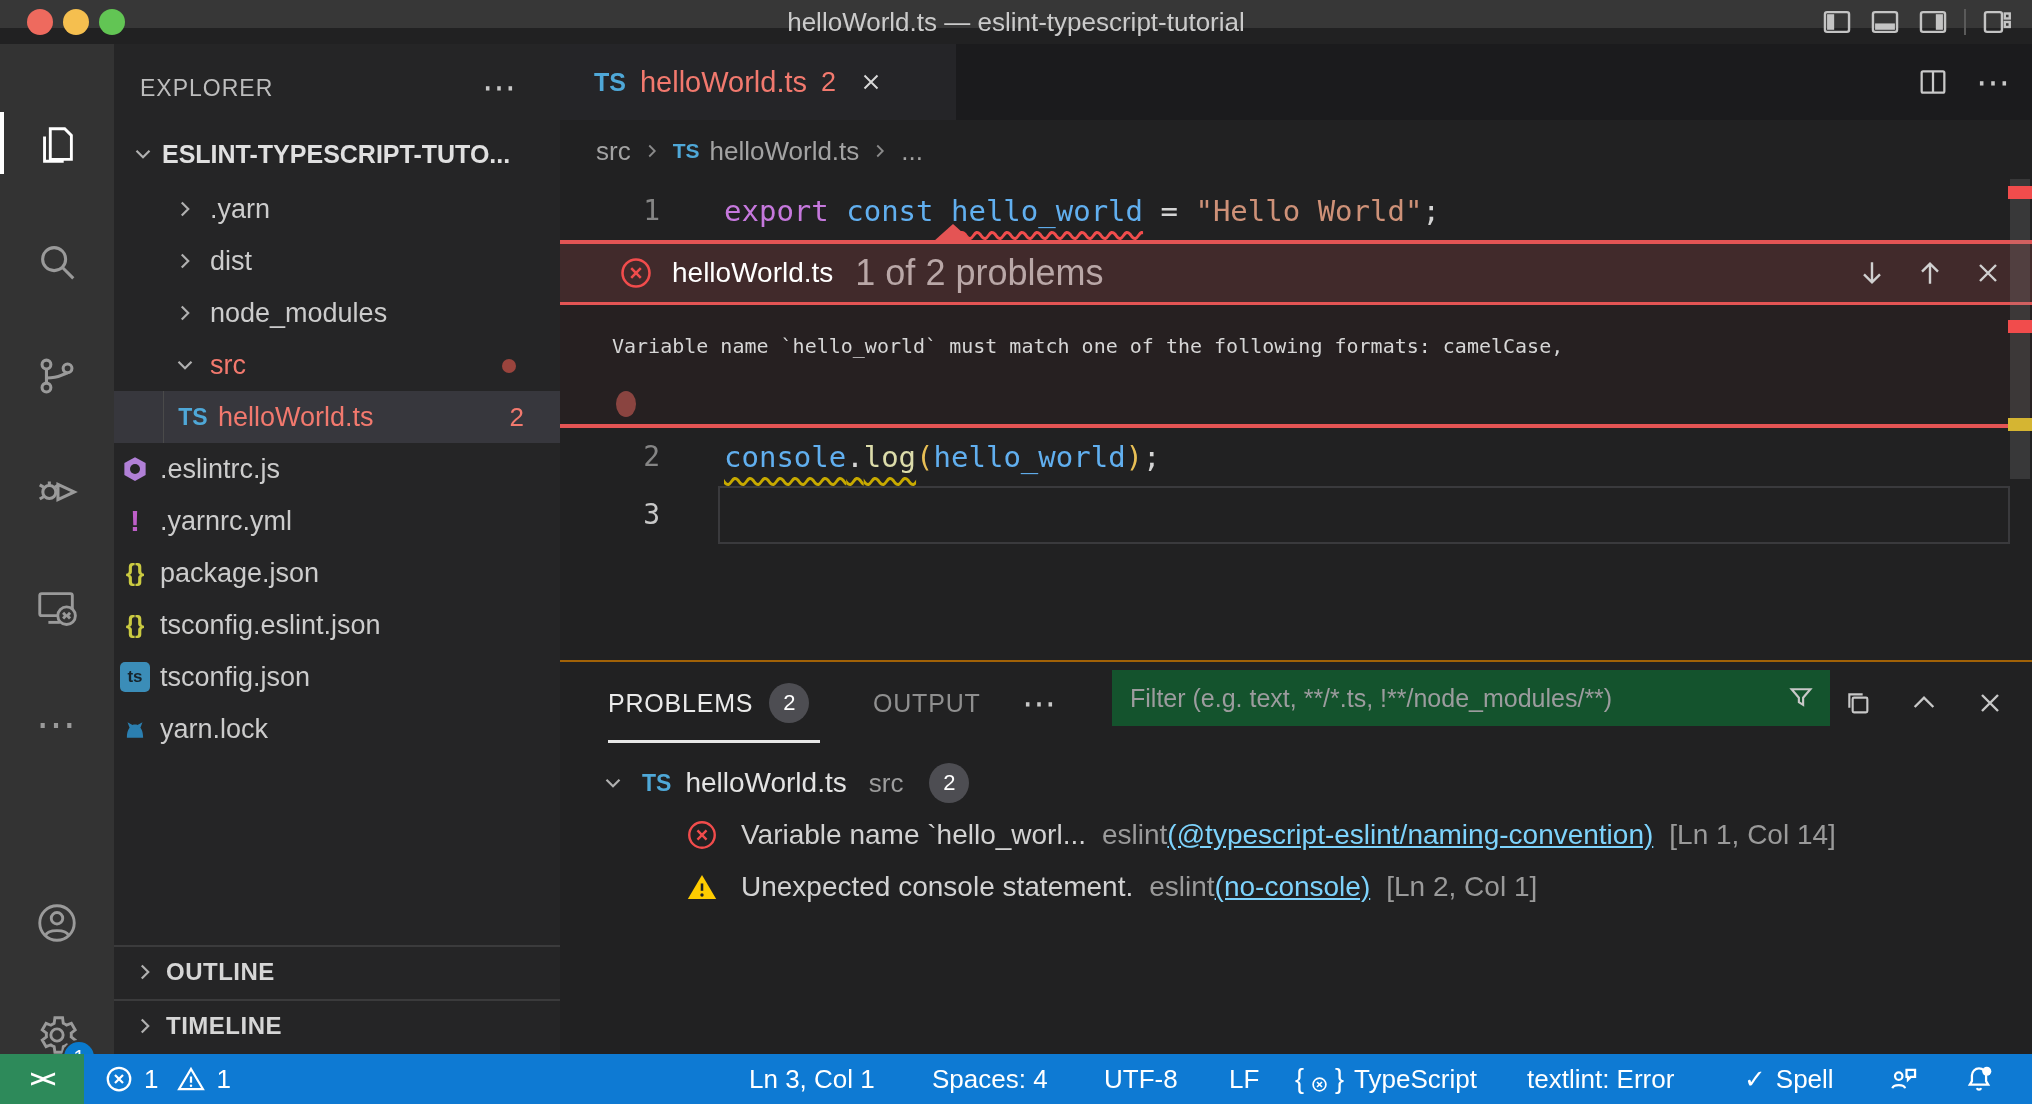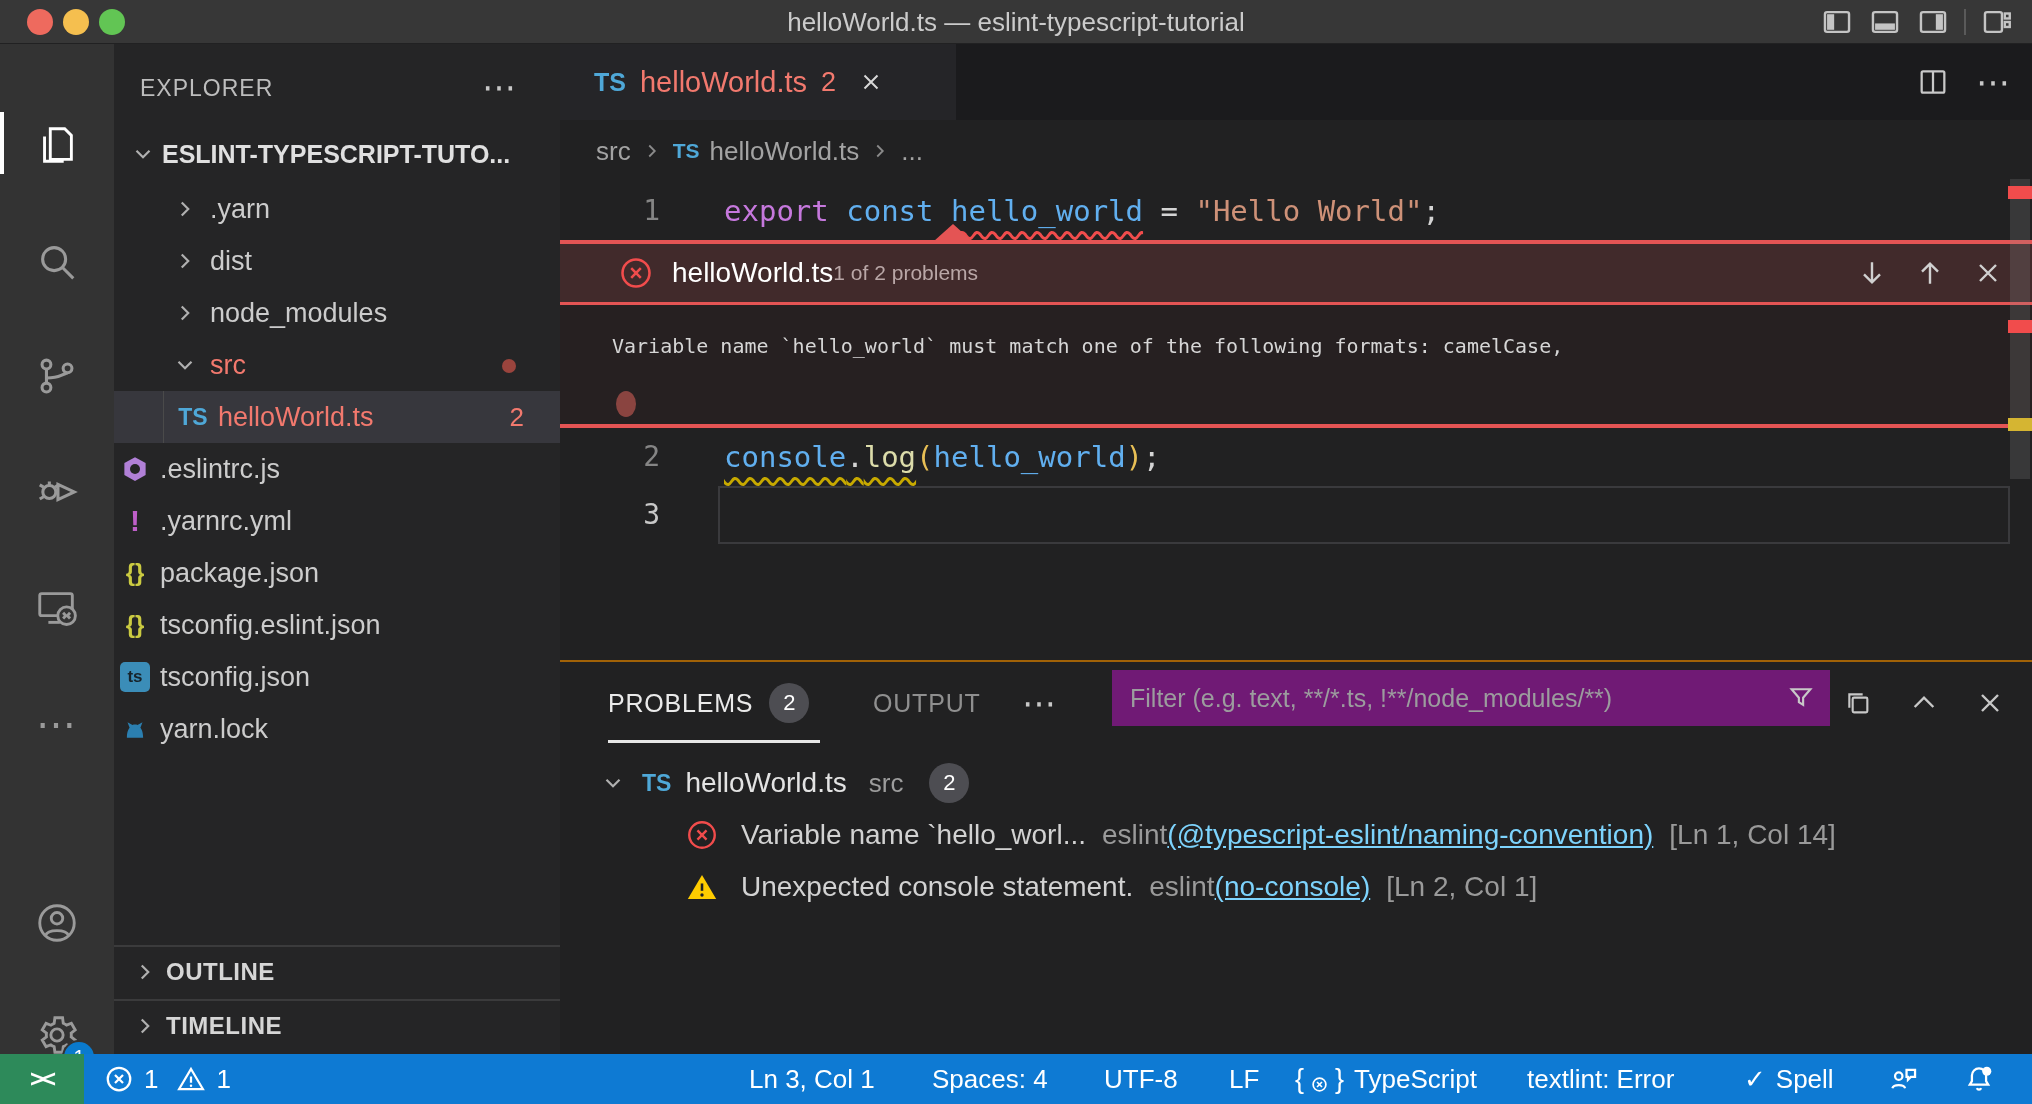--- a/index.html
+++ b/index.html
@@ -1,20 +1,20 @@
 <!DOCTYPE html>
 <html><head>
 <meta charset="utf-8">
 <style>
   html,body{margin:0;padding:0;background:#111;}
   .app{position:relative;width:2032px;height:1104px;background:#212122;font-family:"Liberation Sans",sans-serif;overflow:hidden;color:#ccc;}
   svg{display:block;}
 
   
-  .titlebar{position:absolute;left:0;top:0;width:2032px;height:43px;background:#373737;}
+  .titlebar{position:absolute;left:0;top:0;width:2032px;height:28px;background:#373737;}
   .tl{position:absolute;top:9px;width:26px;height:26px;border-radius:50%;}
   .win-title{position:absolute;left:0;right:0;top:0;height:44px;line-height:44px;text-align:center;font-size:26px;color:#cbcbcb;}
   .tb-icons{position:absolute;right:18px;top:0;height:44px;display:flex;align-items:center;gap:14px;color:#c4c4c4;}
   .tb-sep{width:2px;height:26px;background:#5a5a5a;}
 
   
   .activitybar{position:absolute;left:0;top:44px;width:114px;height:1010px;background:#333333;}
   .act-icon{position:absolute;left:34px;width:46px;height:46px;color:#9a9a9a;}
   .act-icon.active{color:#ffffff;}
   .act-ind{position:absolute;left:0;top:68px;width:4px;height:62px;background:#ffffff;}
@@ -72,40 +72,40 @@
   .sq-err{text-decoration:underline wavy;text-decoration-color:#f14c4c;text-decoration-thickness:3px;text-underline-offset:10px;text-decoration-skip-ink:none;}
   .sq-warn{text-decoration:underline wavy;text-decoration-color:#c7a900;text-decoration-thickness:3px;text-underline-offset:10px;text-decoration-skip-ink:none;}
   .curline{position:absolute;left:158px;top:442px;width:1292px;height:58px;border:2px solid #3a3a3d;box-sizing:border-box;}
 
   
   .peek-tri{position:absolute;left:374px;top:180px;width:0;height:0;border-left:19px solid transparent;border-right:19px solid transparent;border-bottom:17px solid #e45454;}
   .peek-btop{position:absolute;left:0;top:196px;width:1472px;height:4px;background:#e45454;}
   .peek-head{position:absolute;left:0;top:200px;width:1472px;height:58px;background:#412a2b;display:flex;align-items:center;}
   .peek-err-ic{width:36px;height:36px;color:#f14c4c;margin-left:58px;flex:0 0 auto;}
   .peek-file{font-size:28px;color:#ffffff;margin-left:18px;}
-  .peek-meta{font-size:21px;color:#b9a7a7;}
+  .peek-meta{font-size:36px;color:#b9a7a7;margin-left:22px;}
   .peek-acts{margin-left:auto;margin-right:28px;display:flex;align-items:center;gap:26px;color:#d0d0d0;}
   .peek-sep{position:absolute;left:0;top:258px;width:1472px;height:3px;background:#e45454;}
   .peek-body{position:absolute;left:0;top:261px;width:1472px;height:119px;background:#262021;overflow:hidden;}
   .peek-msg{position:absolute;left:52px;top:12px;height:58px;line-height:58px;color:#d6d6d6;white-space:pre;}
   .peek-dot{position:absolute;left:56px;top:86px;width:20px;height:26px;border-radius:50%;background:#8a4440;}
   .peek-bbot{position:absolute;left:0;top:380px;width:1472px;height:4px;background:#e45454;}
 
   
   .sb-slider{position:absolute;right:2px;top:135px;width:20px;height:300px;background:rgba(140,140,140,.22);}
   .ov-mark{position:absolute;right:0;width:24px;height:13px;}
 
   
   .panel{position:absolute;left:0;top:616px;width:1472px;height:308px;border-top:2px solid #a16207;box-sizing:border-box;background:#212122;}
   .ptab{position:absolute;top:0;height:82px;display:flex;align-items:center;gap:16px;}
   .ptab .lbl{font-size:25px;letter-spacing:.8px;}
   .ptab-underline{position:absolute;left:48px;top:78px;width:212px;height:3px;background:#e7e7e7;}
   .pbadge{min-width:40px;height:40px;border-radius:20px;background:#4d4d52;color:#fff;font-size:22px;display:flex;align-items:center;justify-content:center;}
   .pdots{position:absolute;left:462px;top:0;height:82px;display:flex;align-items:center;font-size:34px;color:#c8c8c8;}
-  .pfilter{position:absolute;left:552px;top:8px;width:718px;height:56px;background:#701a75;display:flex;align-items:center;}
+  .pfilter{position:absolute;left:552px;top:8px;width:718px;height:56px;background:#14532d;display:flex;align-items:center;}
   .pfilter input{flex:1;background:transparent;border:none;outline:none;color:#bdbdbd;font-size:25px;padding:0 18px;font-family:"Liberation Sans",sans-serif;}
   .pfilter input::placeholder{color:#9c9c9e;opacity:1;}
   .pfilter .funnel{width:30px;height:30px;color:#c8c8c8;margin-right:14px;flex:0 0 auto;}
   .pacts{position:absolute;right:26px;top:0;height:82px;display:flex;align-items:center;gap:34px;color:#c8c8c8;}
   .prow{position:absolute;left:0;width:1472px;height:52px;display:flex;align-items:center;font-size:28px;}
   .prow .msg{color:#d2d2d2;margin-right:16px;white-space:nowrap;}
   .prow .src{color:#9a9a9a;white-space:nowrap;}
   .prow .rule{color:#7dd3fc;text-decoration:underline;white-space:nowrap;}
   .prow .loc{color:#9a9a9a;margin-left:16px;white-space:nowrap;}
   .sev{width:34px;height:34px;flex:0 0 auto;margin-right:22px;}

